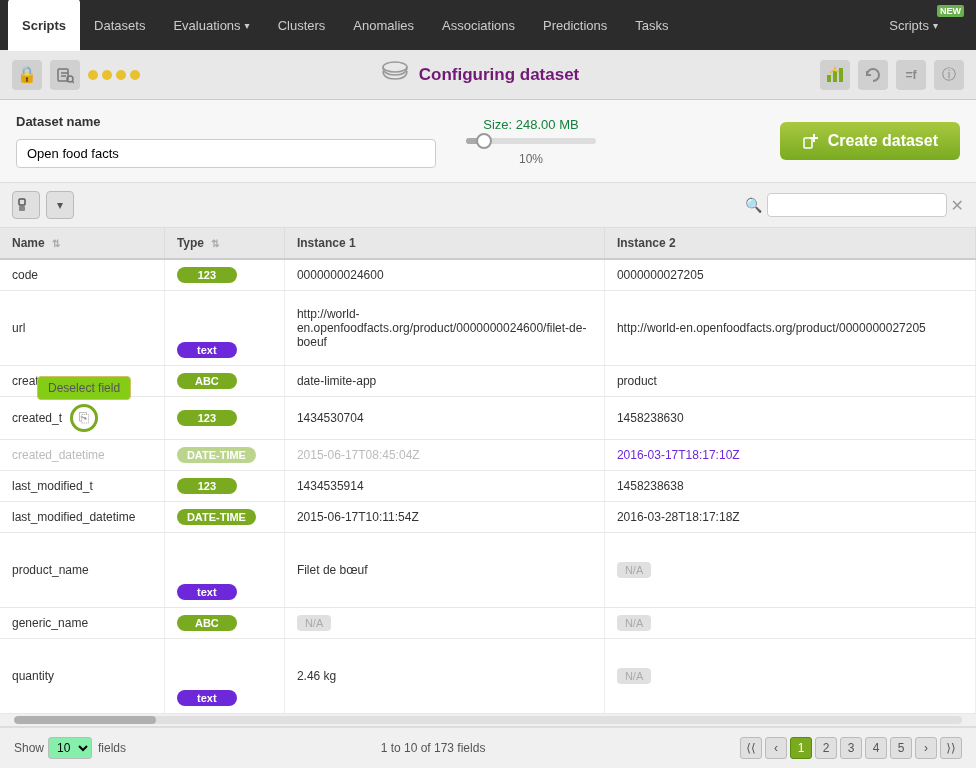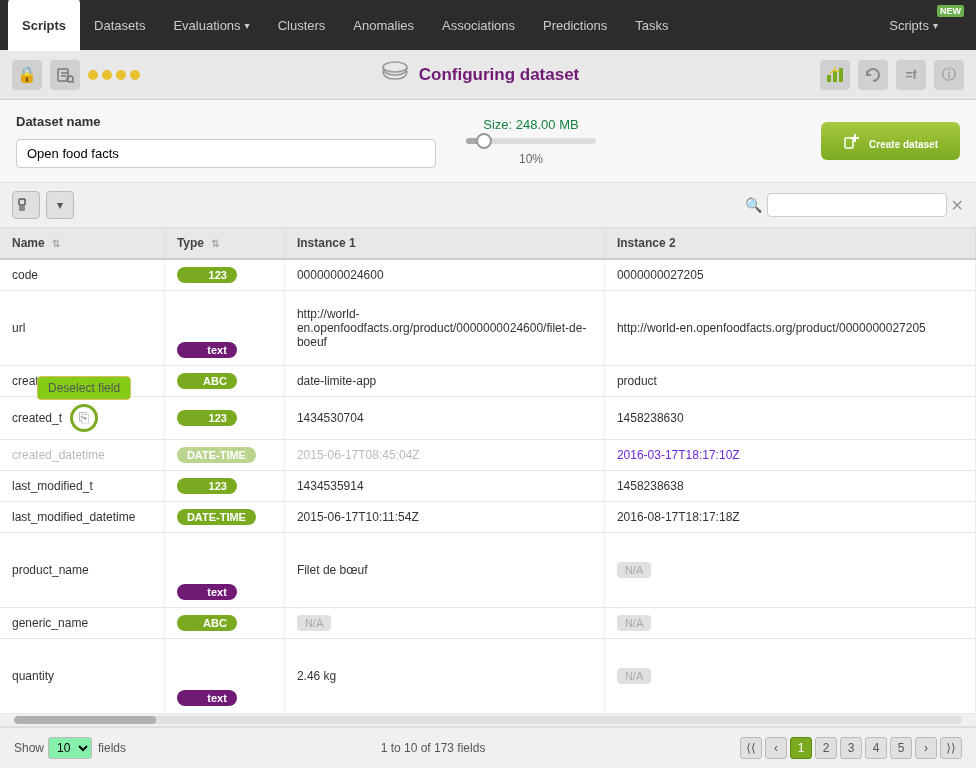--- a/index.html
+++ b/index.html
@@ -139,21 +139,21 @@
       cursor: pointer;
     }
     .slider-pct { font-size: 12px; color: #666; }
     .create-btn {
       margin-left: auto;
       background: linear-gradient(to bottom, #a8c940, #7aaa20);
       color: #fff;
       border: none;
       border-radius: 6px;
       padding: 10px 22px;
-      font-size: 10px;
+      font-size: 16px;
       font-weight: bold;
       cursor: pointer;
       display: flex;
       align-items: flex-end;
       gap: 8px;
       white-space: nowrap;
     }
 
     
     .table-toolbar {
@@ -225,25 +225,25 @@
     .data-table tr.deselected { color: #bbb; }
     .data-table tr.deselected .type-badge { opacity: 0.5; }
 
     .type-badge {
       display: inline-block;
       padding: 2px 10px;
       border-radius: 10px;
       font-size: 11px;
       font-weight: bold;
       color: #fff;
-      text-align: right;
+      text-align: center;
       min-width: 60px;
     }
     .badge-123 { background: #7aaa20; }
-    .badge-text { background: #701a75; margin-top: 44px; }
+    .badge-text { background: #6d28d9; margin-top: 44px; }
     .badge-abc { background: #7aaa20; }
     .badge-datetime { background: #7aaa20; }
 
     .na-badge {
       display: inline-block;
       background: #e0e0e0;
       color: #aaa;
       padding: 2px 8px;
       border-radius: 4px;
       font-size: 11px;
@@ -524,21 +524,21 @@
         <tr>
           <td>last_modified_t</td>
           <td><span class="type-badge badge-123">123</span></td>
           <td>1434535914</td>
           <td>1458238638</td>
         </tr>
         <tr>
           <td>last_modified_datetime</td>
           <td><span class="type-badge badge-datetime">DATE-TIME</span></td>
           <td>2015-06-17T10:11:54Z</td>
-          <td>2016-08-17T18:17:18Z</td>
+          <td>2016-03-28T18:17:18Z</td>
         </tr>
         <tr>
           <td>product_name</td>
           <td><span class="type-badge badge-text">text</span></td>
           <td>Filet de bœuf</td>
           <td><span class="na-badge">N/A</span></td>
         </tr>
         <tr>
           <td>generic_name</td>
           <td><span class="type-badge badge-abc">ABC</span></td>

